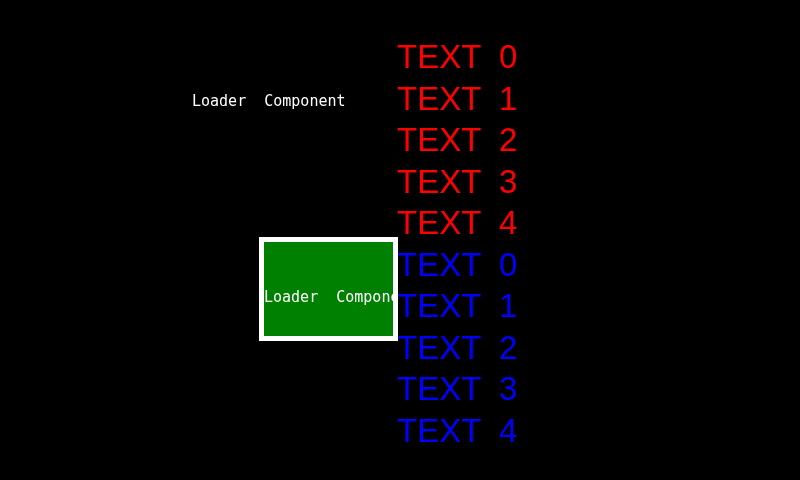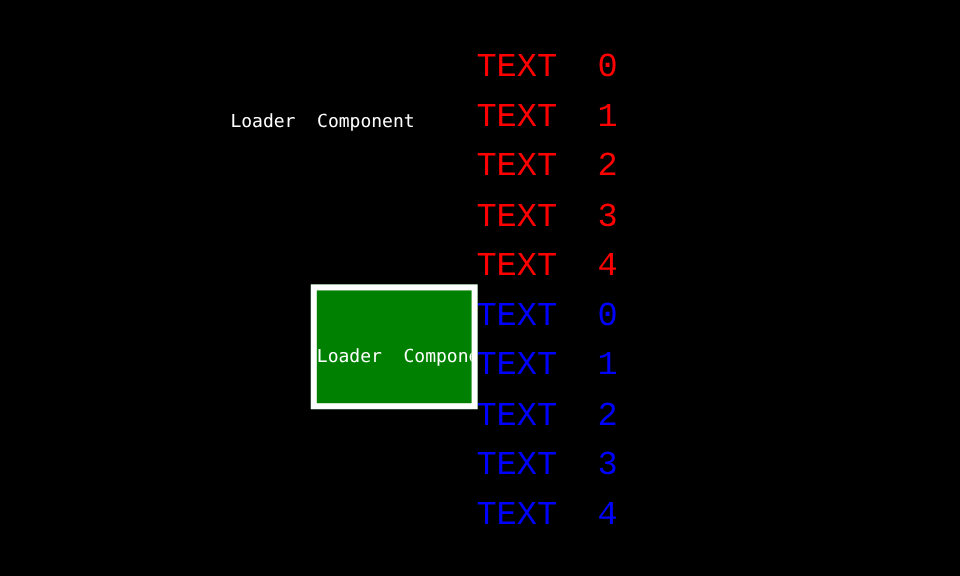--- a/index.html
+++ b/index.html
@@ -24,22 +24,22 @@
   
   #text-list {
     position: absolute;
     left: 397px;
     top: 36px;
     width: 200px;
   }
   .text-row {
     height: 41.5px;
     line-height: 41.5px;
-    font-family: Liberation Mono, monospace;
-    font-size: 28px;
+    font-family: Liberation Sans, sans-serif;
+    font-size: 33px;
     letter-spacing: 0px;
     white-space: pre;
   }
 
   
   #loader-label-top {
     position: absolute;
     left: 192px;
     top: 90px;
     color: #ffffff;

